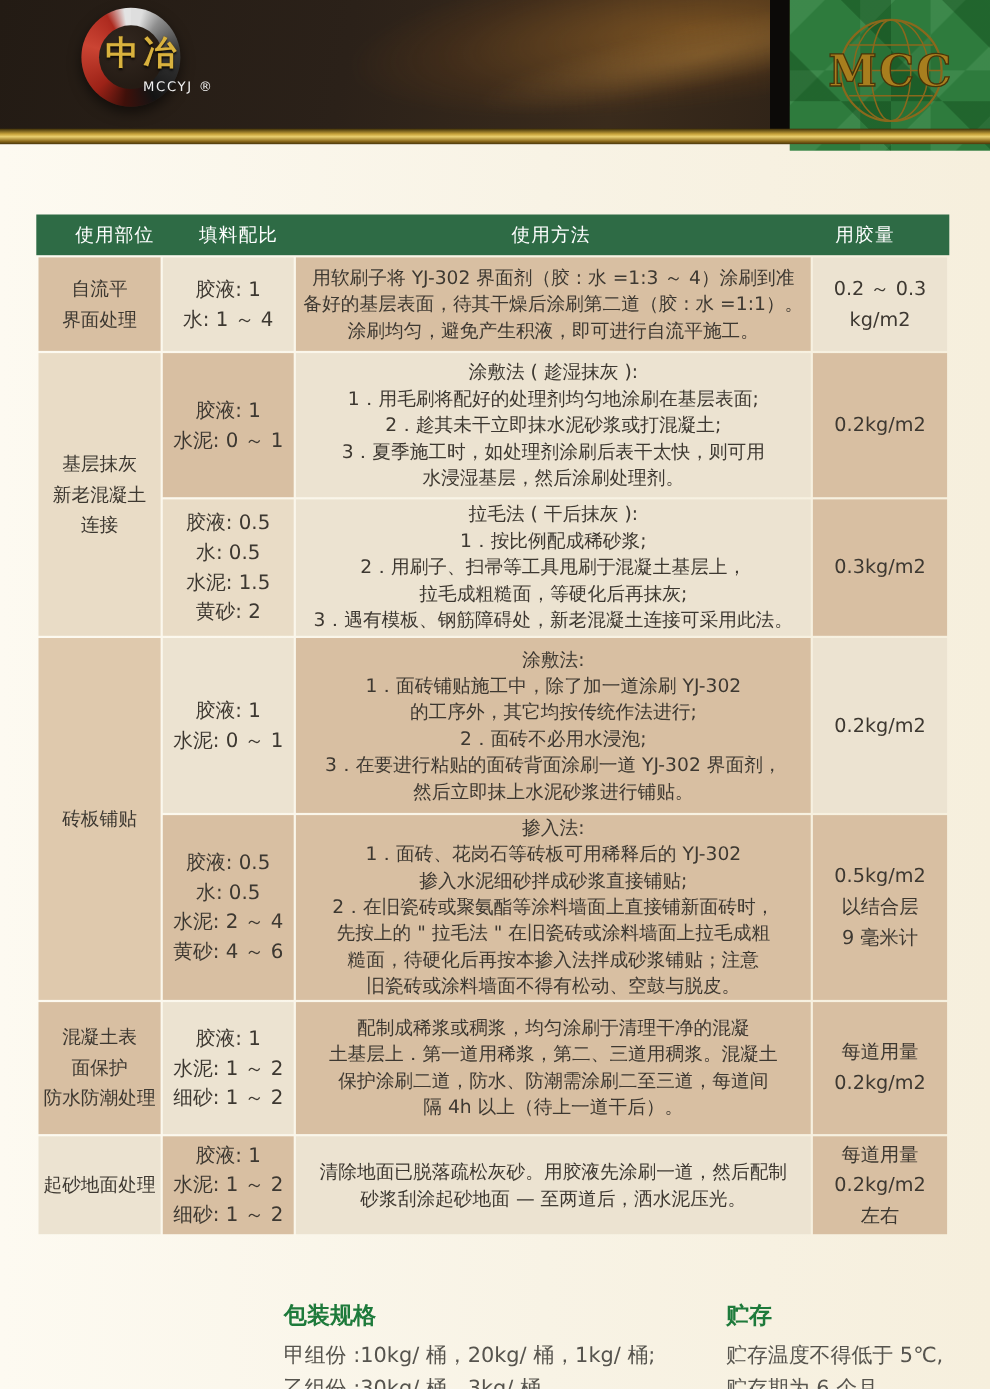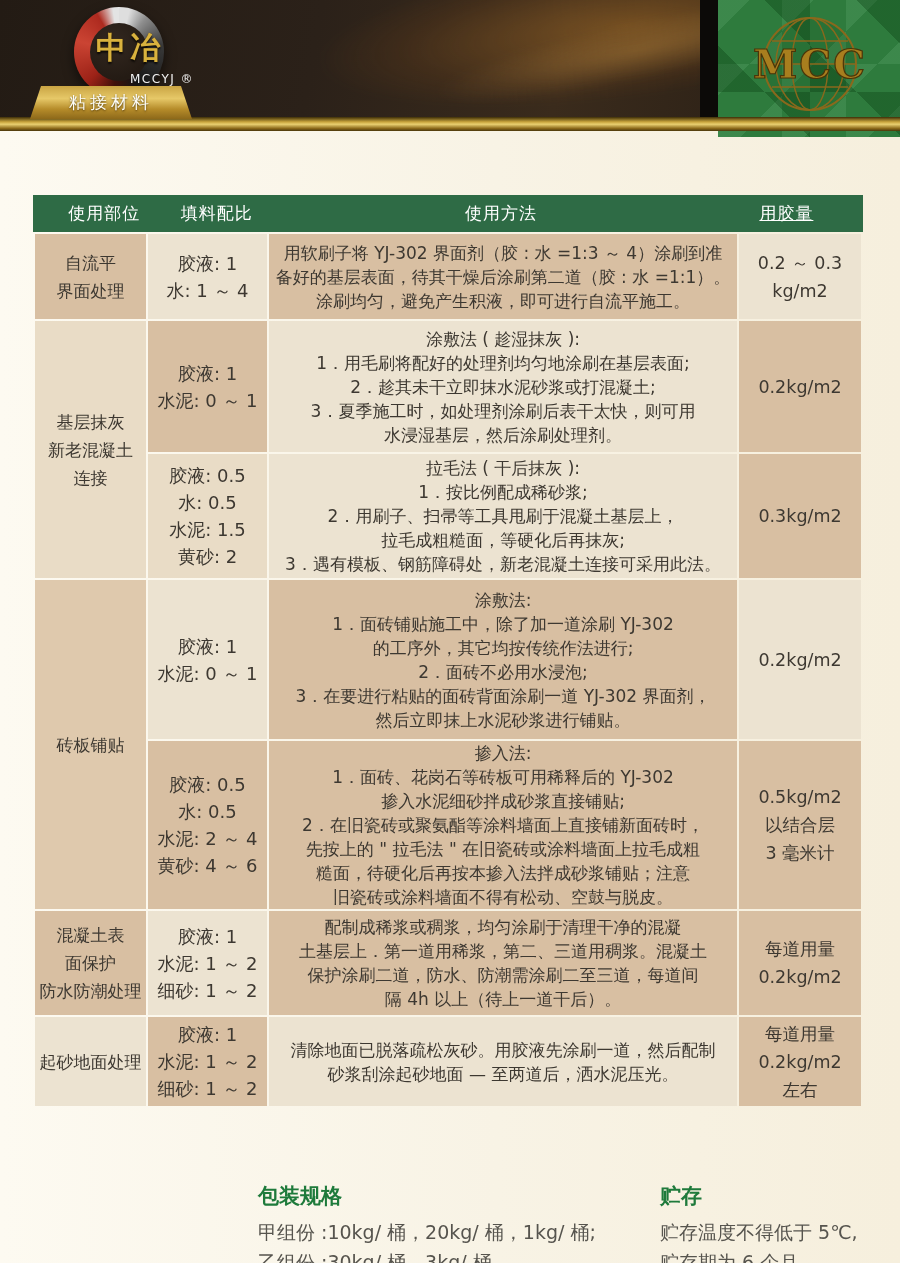--- a/index.html
+++ b/index.html
@@ -56,21 +56,21 @@
     background:linear-gradient(180deg,#c9a443 0%,#e6c868 38%,#b68c2a 70%,#8d691a 100%);
     display:flex; align-items:center; justify-content:center;
     font-size:17px; letter-spacing:4px; color:#fdfdf8;
     text-shadow:0 1px 2px rgba(60,40,0,.8); }
 
   
   .table-wrap { position:absolute; left:33px; top:195px; width:830px; }
   .thead { height:37px; background:#2e6b45; display:flex; gap:2px; padding:0 18px; }
   .thead span { display:flex; align-items:center; justify-content:center;
     color:#fff; font-size:17px; letter-spacing:1px; }
-  .th1 { width:111px; } .th2 { width:119px; } .th3 { width:468px; } .th4 { width:122px;text-decoration:underline; }
+  .th1 { width:111px; } .th2 { width:119px; } .th3 { width:468px; } .th4 { width:122px; }
 
   table.spec { border-collapse:separate; border-spacing:2px; width:830px; table-layout:fixed; }
   td { vertical-align:middle; text-align:center; overflow:hidden; color:#3d3831;
        white-space:pre-line; }
   .cL  { background:#ece3d1; }
   .cL2 { background:#e9dcc6; }
   .cM  { background:#d8bfa2; }
   .cM2 { background:#dfc9ad; }
   td.part   { font-size:17px; line-height:28px; }
   td.ratio  { font-size:18px; line-height:27px; }
@@ -104,21 +104,20 @@
       <svg class="globe" width="182" height="118" viewBox="0 0 182 118">
         <circle cx="92" cy="64" r="46" fill="rgba(0,30,0,0.10)" stroke="#8a681c" stroke-width="2"></circle>
         <ellipse cx="92" cy="64" rx="18" ry="46" fill="none" stroke="#8a681c" stroke-width="1.4"></ellipse>
         <ellipse cx="92" cy="64" rx="34" ry="46" fill="none" stroke="#8a681c" stroke-width="1.4"></ellipse>
         <path d="M46,64 H138 M54,41 H130 M54,87 H130" stroke="#8a681c" stroke-width="1.4" fill="none"></path>
         <text x="92" y="78" text-anchor="middle" font-family="DejaVu Serif, serif" font-size="40" font-weight="bold" fill="#a87e1e" stroke="#4a3509" stroke-width="1.2" letter-spacing="2">MCC</text>
       </svg>
     </div>
 
     <div class="gold-bar"></div>
-    <div class="category-tab">粘接材料</div>
   </div>
 
   <div class="table-wrap">
     <div class="thead">
       <span class="th1">使用部位</span>
       <span class="th2">填料配比</span>
       <span class="th3">使用方法</span>
       <span class="th4">用胶量</span>
     </div>
 
@@ -185,23 +184,23 @@
 黄砂: 4 ～ 6</td>
           <td class="cM method">掺入法:
 1．面砖、花岗石等砖板可用稀释后的 YJ-302
 掺入水泥细砂拌成砂浆直接铺贴;
 2．在旧瓷砖或聚氨酯等涂料墙面上直接铺新面砖时，
 先按上的 " 拉毛法 " 在旧瓷砖或涂料墙面上拉毛成粗
 糙面，待硬化后再按本掺入法拌成砂浆铺贴；注意
 旧瓷砖或涂料墙面不得有松动、空鼓与脱皮。</td>
           <td class="cM amount">0.5kg/m2
 以结合层
-3 毫米计</td>
-        </tr>
-        <tr style="height:104px">
+9 毫米计</td>
+        </tr>
+        <tr style="height:120px">
           <td class="cM part">混凝土表
 面保护
 防水防潮处理</td>
           <td class="cL ratio">胶液: 1
 水泥: 1 ～ 2
 细砂: 1 ～ 2</td>
           <td class="cM method">配制成稀浆或稠浆，均匀涂刷于清理干净的混凝
 土基层上．第一道用稀浆，第二、三道用稠浆。混凝土
 保护涂刷二道，防水、防潮需涂刷二至三道，每道间
 隔 4h 以上（待上一道干后）。</td>

